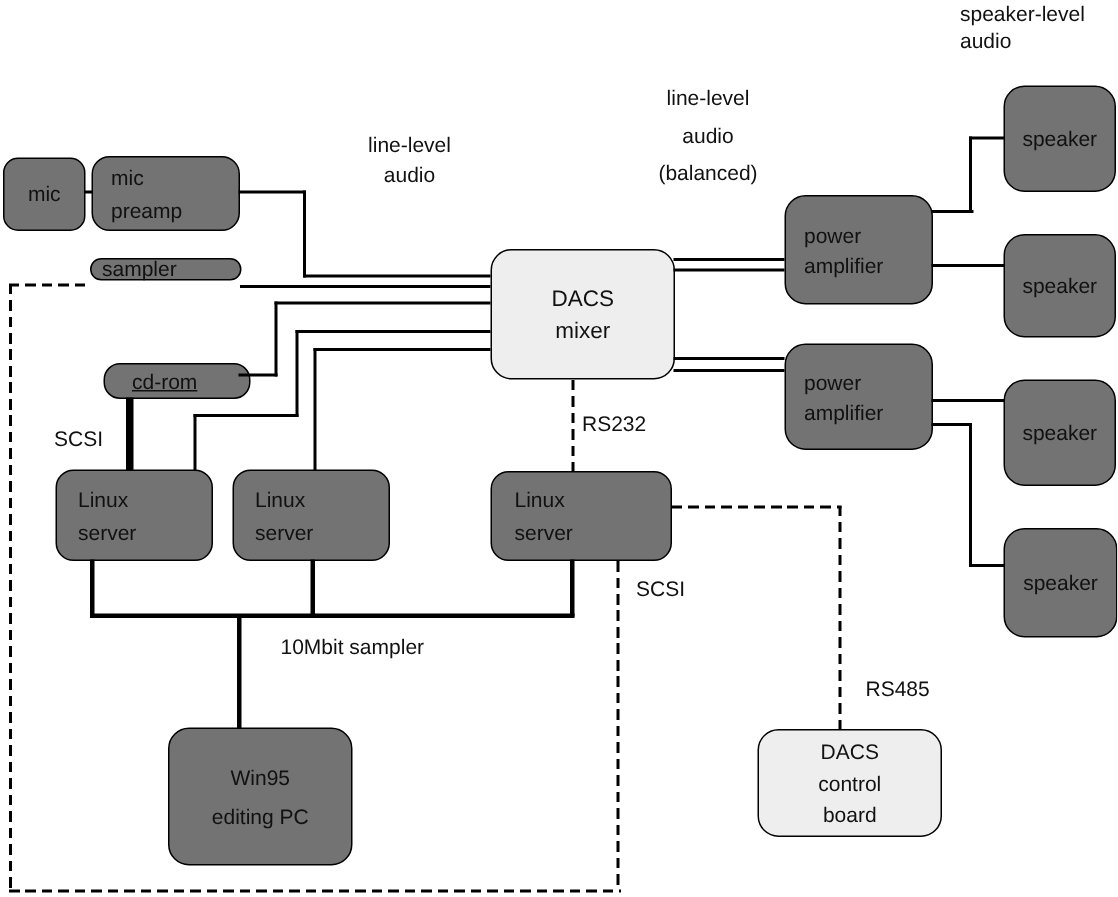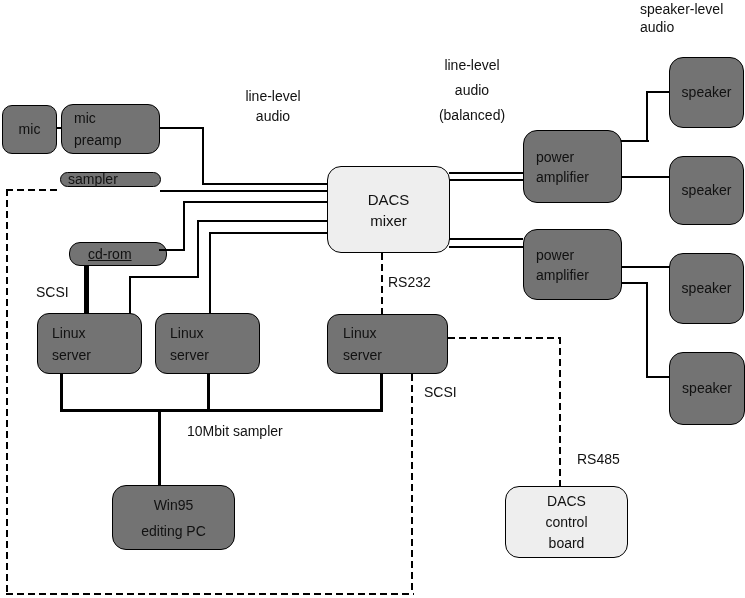--- a/index.html
+++ b/index.html
@@ -63,21 +63,21 @@
   <div class="node center" style="left:669px;top:253px;width:75px;height:71px;border-radius:14px;">speaker</div>
   <div class="node center" style="left:669px;top:352px;width:76px;height:73px;border-radius:14px;">speaker</div>
 
   <div class="node left" style="left:37px;top:313px;width:105px;height:61px;padding-left:14px;line-height:22px;">Linux
 server</div>
   <div class="node left" style="left:155px;top:313px;width:105px;height:61px;padding-left:14px;line-height:22px;">Linux
 server</div>
   <div class="node left" style="left:327px;top:314px;width:121px;height:60px;padding-left:15px;line-height:22px;">Linux
 server</div>
 
-  <div class="node center" style="left:112px;top:485px;width:123px;height:65px;line-height:26px;border-radius:14px;">Win95
+  <div class="node center" style="left:112px;top:485px;width:123px;height:92px;line-height:26px;border-radius:14px;">Win95
 editing PC</div>
 
   <div class="node center gray" style="left:505px;top:486px;width:123px;height:72px;border-radius:14px;">DACS
 control
 board</div>
 
   <div class="hl" style="left:56px;top:127px;width:6px;height:2px;"></div>
   <div class="hl" style="left:159px;top:127px;width:45px;height:2px;"></div>
   <div class="vl" style="left:202px;top:127px;width:2px;height:58px;"></div>
   <div class="hl" style="left:202px;top:183px;width:125px;height:2px;"></div>

